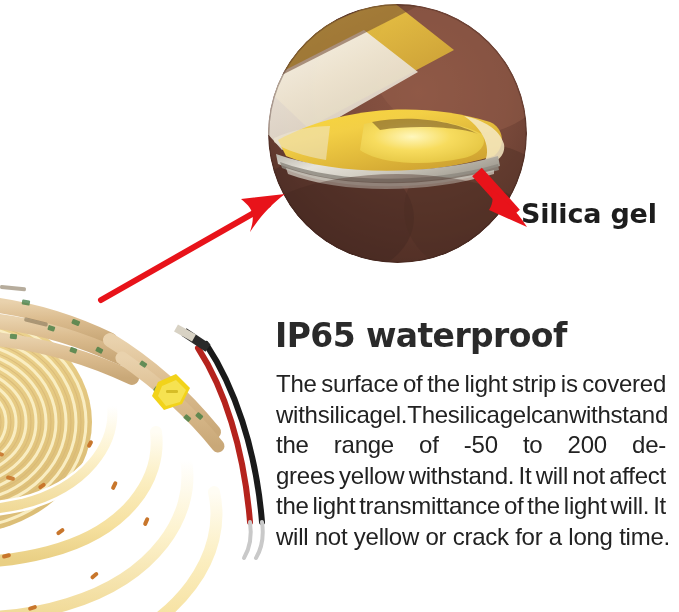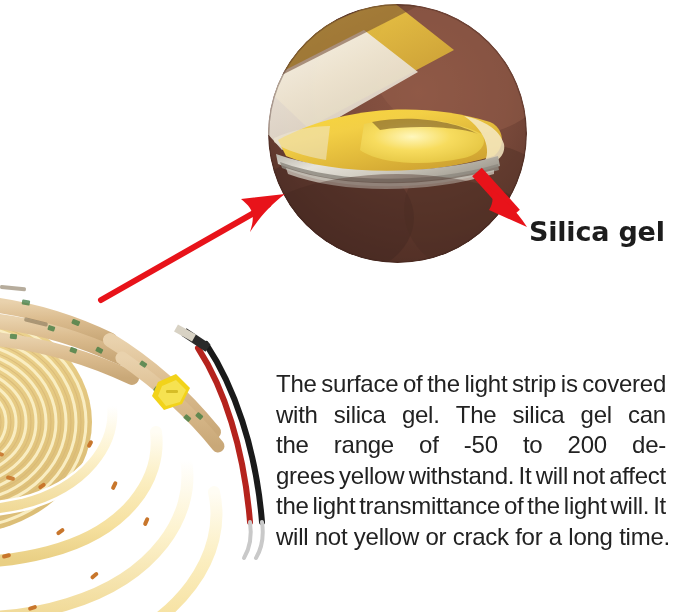--- a/index.html
+++ b/index.html
@@ -20,25 +20,24 @@
     position:absolute;left:268px;top:4px;width:259px;height:259px;
     border-radius:50%;overflow:hidden;
   }
   #inset svg{display:block;}
 
   
   .arrow-layer{position:absolute;left:0;top:0;width:679px;height:612px;pointer-events:none;}
 
   
   #silica-label{
-    position:absolute;left:521px;top:216px;
+    position:absolute;left:521px;top:198px;
     font-size:27px;font-weight:bold;color:#1d1d1d;
     letter-spacing:-0.2px;white-space:nowrap;
     font-family:"DejaVu Sans","Liberation Sans",sans-serif;
-    margin-left:8px;
   }
   #heading{
     position:absolute;left:275px;top:316px;
     font-size:33px;font-weight:bold;color:#2a2a2a;
     letter-spacing:-0.6px;white-space:nowrap;
     font-family:"DejaVu Sans","Liberation Sans",sans-serif;
   }
   #body-copy{
     position:absolute;left:276px;top:369px;width:390px;
     font-size:24px;line-height:30.5px;color:#222222;
@@ -312,40 +311,42 @@
     </g>
 
     <g>
       <path d="M 477 172 L 515 214" stroke="#e8131a" stroke-width="13" stroke-linecap="butt"></path>
       <path d="M 527 227 L 489 210 C 494 202, 494 194, 487 186 C 503 198, 516 210, 527 227 Z" fill="#e8131a"></path>
     </g>
   </svg>
 
   <div id="silica-label">Silica gel</div>
 
+  <div id="heading">IP65 waterproof</div>
 
   <div id="body-copy">
     <span class="ln jl">
         <span>The</span>
         <span>surface</span>
         <span>of</span>
         <span>the</span>
         <span>light</span>
         <span>strip</span>
         <span>is</span>
         <span>covered</span>
       </span>
     <span class="ln jl">
         <span>with</span>
         <span>silica</span>
         <span>gel.</span>
         <span>The</span>
         <span>silica</span>
         <span>gel</span>
         <span>can</span>
+        <span>withstand</span>
       </span>
     <span class="ln jl">
         <span>the</span>
         <span>range</span>
         <span>of</span>
         <span>-50</span>
         <span>to</span>
         <span>200</span>
         <span>de-</span>
       </span>

